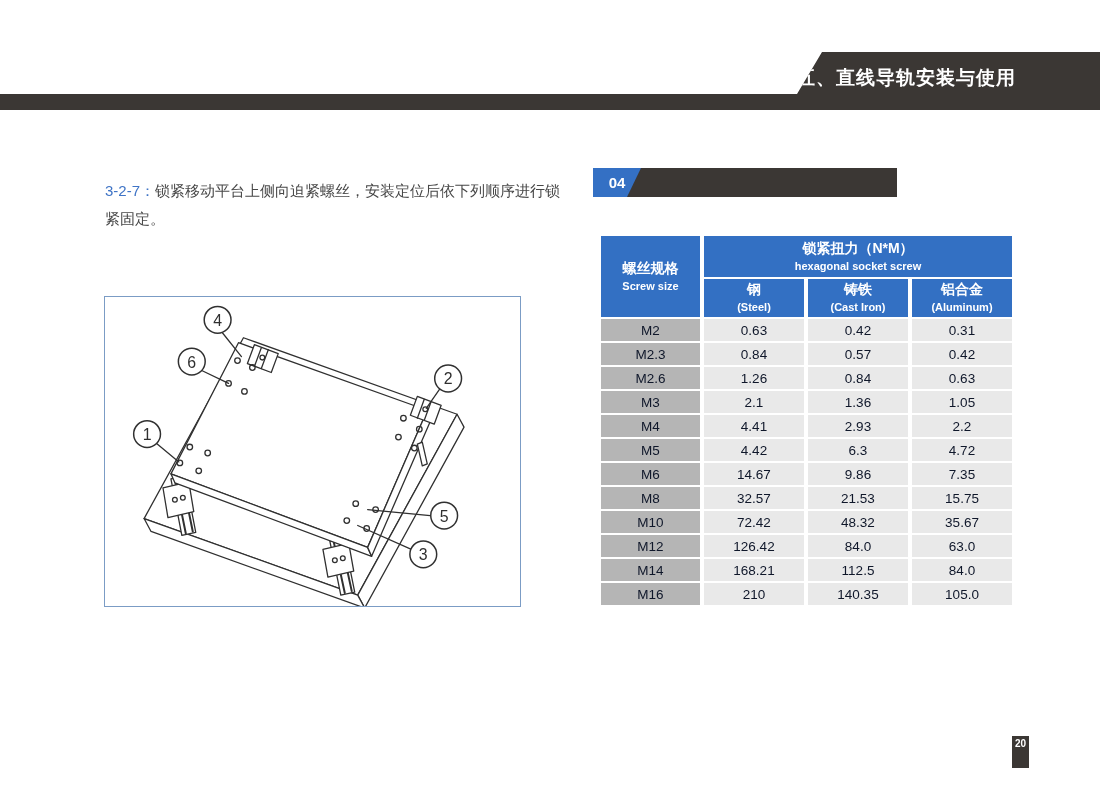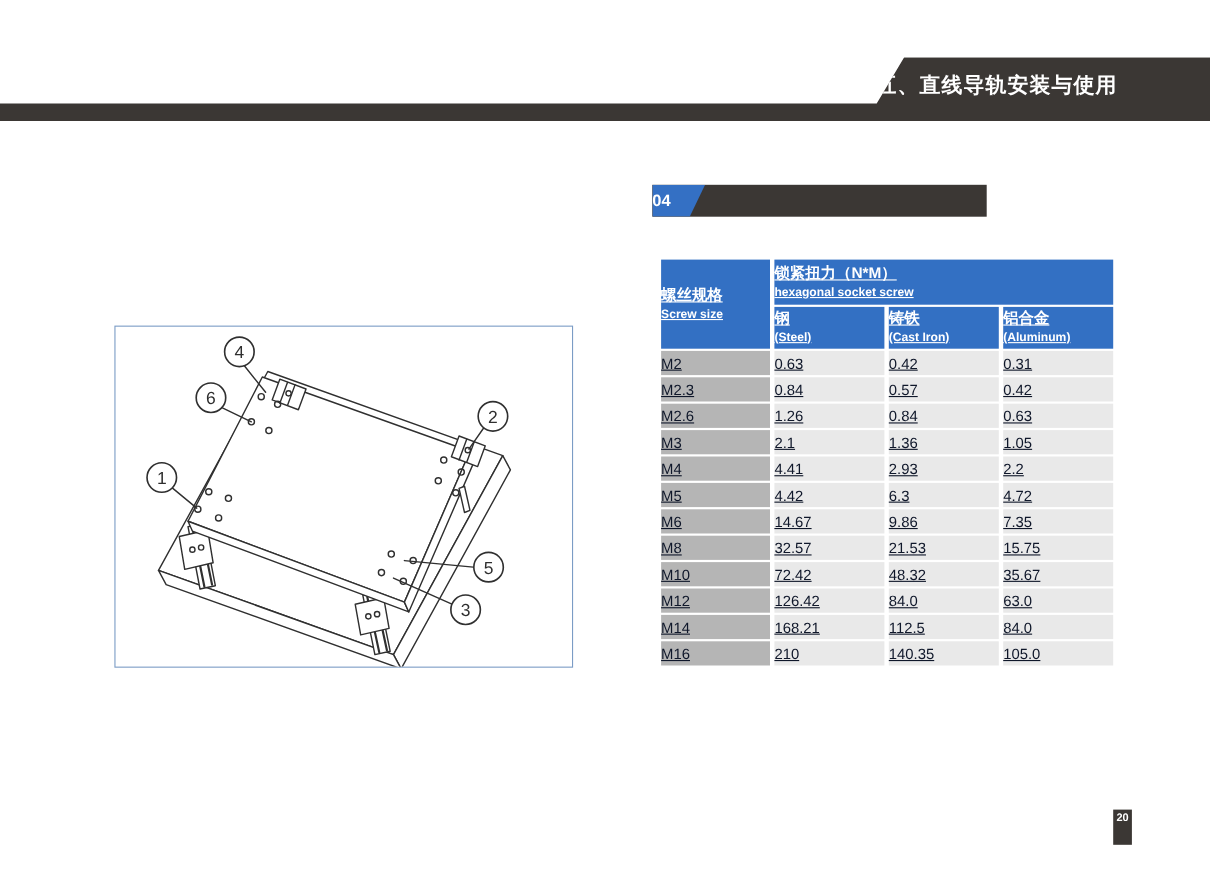--- a/index.html
+++ b/index.html
@@ -18,33 +18,33 @@
 
   
   .para{position:absolute;left:105px;top:162px;width:490px;font-size:15px;line-height:28px;
         color:#474747;}
   .para .lbl{color:#3f74c6;}
 
   
   .section-badge{position:absolute;left:593px;top:168px;width:304px;height:29px;background:#3b3734;}
   .badge-num{position:absolute;left:0;top:0;width:48px;height:29px;background:#3470c4;
              clip-path:polygon(0 0,48px 0,34px 29px,0 29px);color:#ffffff;font-weight:bold;
-             font-size:15px;line-height:29px;padding-left:0;box-sizing:border-box;}
+             font-size:15px;line-height:29px;padding-left:0;box-sizing:border-box;text-align:center;}
   .badge-title{position:absolute;left:54px;top:0;line-height:29px;color:#ffffff;font-size:15px;
                font-weight:bold;letter-spacing:1.5px;white-space:nowrap;}
 
   
   .diagram{position:absolute;left:104px;top:296px;width:417px;height:311px;box-sizing:border-box;
            border:1px solid #7b9cc5;background:#ffffff;}
   .diagram svg{display:block;width:100%;height:100%;}
 
   
   table.torque{position:absolute;left:597px;top:234px;width:419px;border-collapse:separate;
                border-spacing:4px 2px;table-layout:fixed;}
-  table.torque th,table.torque td{padding:0;text-align:left;vertical-align:middle;text-decoration:underline;}
+  table.torque th,table.torque td{padding:0;text-align:center;vertical-align:middle;}
   .hdr{background:#3370c3;color:#ffffff;font-weight:bold;}
   .hdr .zh{font-size:14px;line-height:19px;}
   .hdr .en{font-size:11px;line-height:17px;}
   tr.h1 th{height:41px;}
   tr.h2 th{height:38px;}
   tbody td{height:22px;font-size:13.5px;color:#0f172a;}
   td.rowlabel{background:#b5b5b5;}
   td.val{background:#e9e9e9;}
 
   
@@ -53,20 +53,21 @@
 </style>
 </head>
 <body>
 
 <div class="page">
 
   <div class="band-dark">
     <div class="chapter-title">五、直线导轨安装与使用</div>
   </div>
 
+  <p class="para"><span class="lbl">3-2-7：</span><span>锁紧移动平台上侧向迫紧螺丝，安装定位后依下列顺序进行锁</span><br><span>紧固定。</span></p>
 
   <div class="section-badge">
     <div class="badge-num">04</div>
   </div>
 
   <figure class="diagram" style="margin:0;">
     <svg viewBox="0 0 417 311">
       <g stroke="#303030" stroke-width="1.3" fill="none" stroke-linejoin="round" stroke-linecap="round">
 
         <polygon points="139,41 354,118 254,300 39,223" fill="#ffffff"></polygon>

